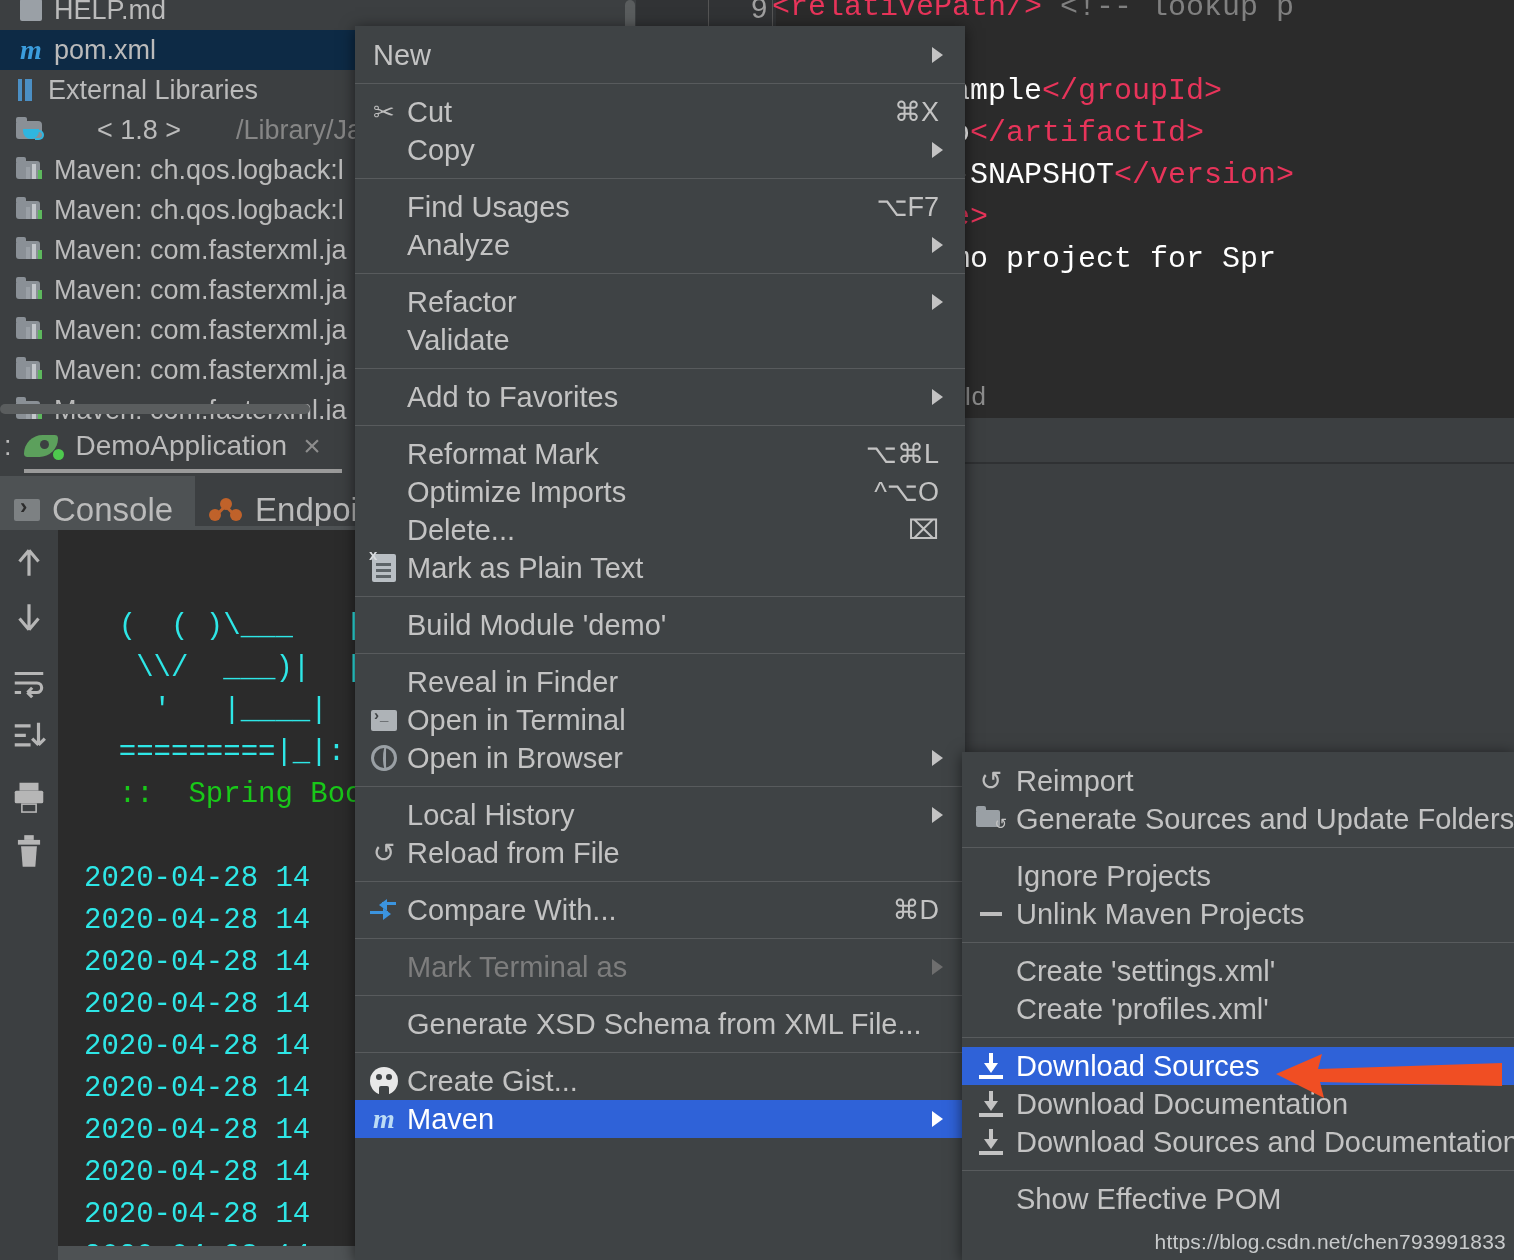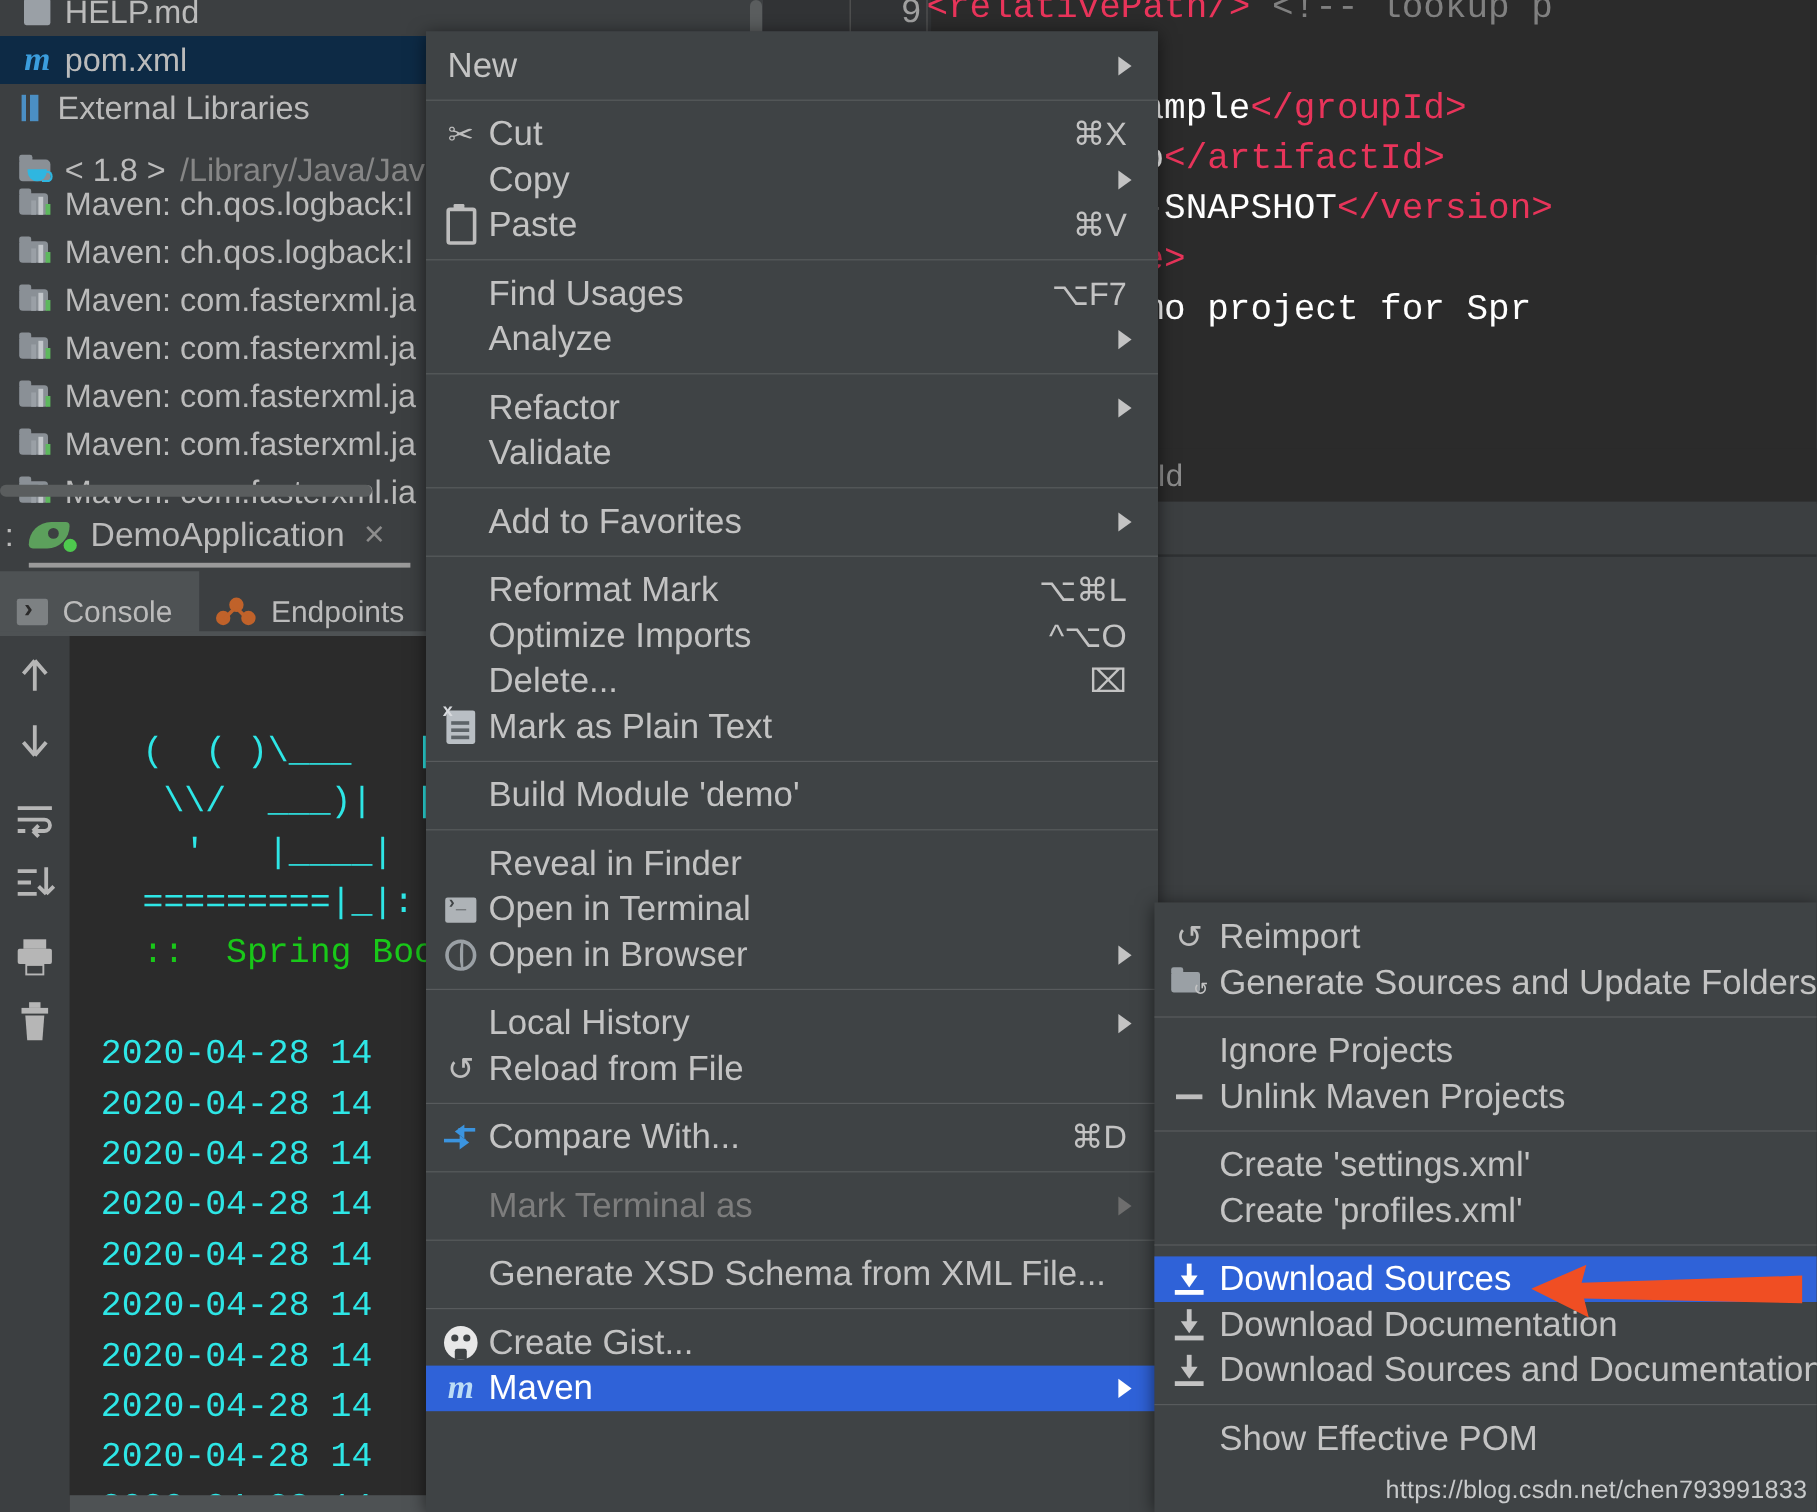--- a/index.html
+++ b/index.html
@@ -65,21 +65,21 @@
   #run-header{position:absolute;left:0;top:0;width:636px;height:52px;display:flex;align-items:center;color:#bbbbbb;font-size:28px;}
   #run-header .colon{margin-left:4px;margin-right:12px;color:#bbbbbb;font-size:27px;}
   .spring-leaf{position:relative;width:40px;height:30px;margin-right:12px;}
   .spring-leaf .leaf{position:absolute;left:0;top:4px;width:34px;height:22px;background:#5ca05c;border-radius:22px 4px 22px 4px;}
   .spring-leaf .dot{position:absolute;right:0px;bottom:1px;width:11px;height:11px;background:#4ec94e;border-radius:50%;}
   .spring-leaf .hole{position:absolute;left:16px;top:9px;width:9px;height:9px;background:#3c3f41;border-radius:50%;}
   #run-header .close-x{margin-left:16px;color:#8d8d8d;font-size:30px;}
   #run-tabline{position:absolute;left:24px;top:49px;width:318px;height:4px;background:#9a9a9a;}
 
   #run-tabs{position:absolute;left:0;top:56px;width:636px;height:52px;display:flex;align-items:center;}
-  .run-tab{display:flex;align-items:center;height:52px;padding:16px 22px 0 14px;color:#bbbbbb;font-size:25px;box-sizing:border-box;}
+  .run-tab{display:flex;align-items:center;height:52px;padding:16px 22px 0 14px;color:#bbbbbb;font-size:33px;box-sizing:border-box;}
   .run-tab.active{background:#4e5254;}
   .console-ic{width:26px;height:22px;background:#7d8183;border-radius:2px;margin-right:12px;position:relative;}
   .console-ic:after{content:"\203A";position:absolute;left:6px;top:-5px;color:#2b2b2b;font-size:22px;font-weight:bold;}
   .endpoints-ic{position:relative;width:34px;height:24px;margin-right:12px;}
   .endpoints-ic i{position:absolute;width:12px;height:12px;border-radius:50%;background:#c0622a;}
   .endpoints-ic i:nth-child(1){left:0;top:11px;}
   .endpoints-ic i:nth-child(2){left:11px;top:0;}
   .endpoints-ic i:nth-child(3){left:21px;top:11px;}
   .endpoints-ic b{position:absolute;background:#c0622a;height:3px;}
   .endpoints-ic b:nth-child(4){left:5px;top:12px;width:12px;transform:rotate(-45deg);}
@@ -201,21 +201,21 @@
             <span class="mvn-m">m</span>
           </span>
           <span>pom.xml</span>
         </div>
         <div class="tree-row t-indent-0" style="position:absolute;left:0;top:70px;width:636px;">
           <span class="ic">
             <span class="lib-ic"></span>
           </span>
           <span>External Libraries</span>
         </div>
-        <div class="tree-row t-indent-1" style="position:absolute;left:0;top:122px;width:636px;">
+        <div class="tree-row t-indent-1" style="position:absolute;left:0;top:110px;width:636px;gap:43px;">
           <span class="ic">
             <span class="folder-jdk">
               <span class="f"></span>
               <span class="cup"></span>
             </span>
           </span>
           <span>&lt; 1.8 &gt;</span>
           <span class="sub">/Library/Java/Jav</span>
         </div>
         <div class="tree-row t-indent-1" style="position:absolute;left:0;top:150px;width:636px;">
@@ -381,27 +381,20 @@
           <span class="mi-ic">
             <span class="ic-cut">✂</span>
           </span>
           <span>Cut</span>
           <span class="short">⌘X</span>
         </div>
         <div class="mi" style="height: 38px; text-align: right;">
           <span>Copy</span>
           <span class="arrow"></span>
         </div>
-        <div class="mi" style="height: 38px;">
-          <span class="mi-ic">
-            <span class="ic-paste"></span>
-          </span>
-          <span>Paste</span>
-          <span class="short">⌘V</span>
-        </div>
         <div class="msep"></div>
         <div class="mi" style="height: 38px;">
           <span>Find Usages</span>
           <span class="short">⌥F7</span>
         </div>
         <div class="mi" style="height: 38px;">
           <span>Analyze</span>
           <span class="arrow"></span>
         </div>
         <div class="msep"></div>

